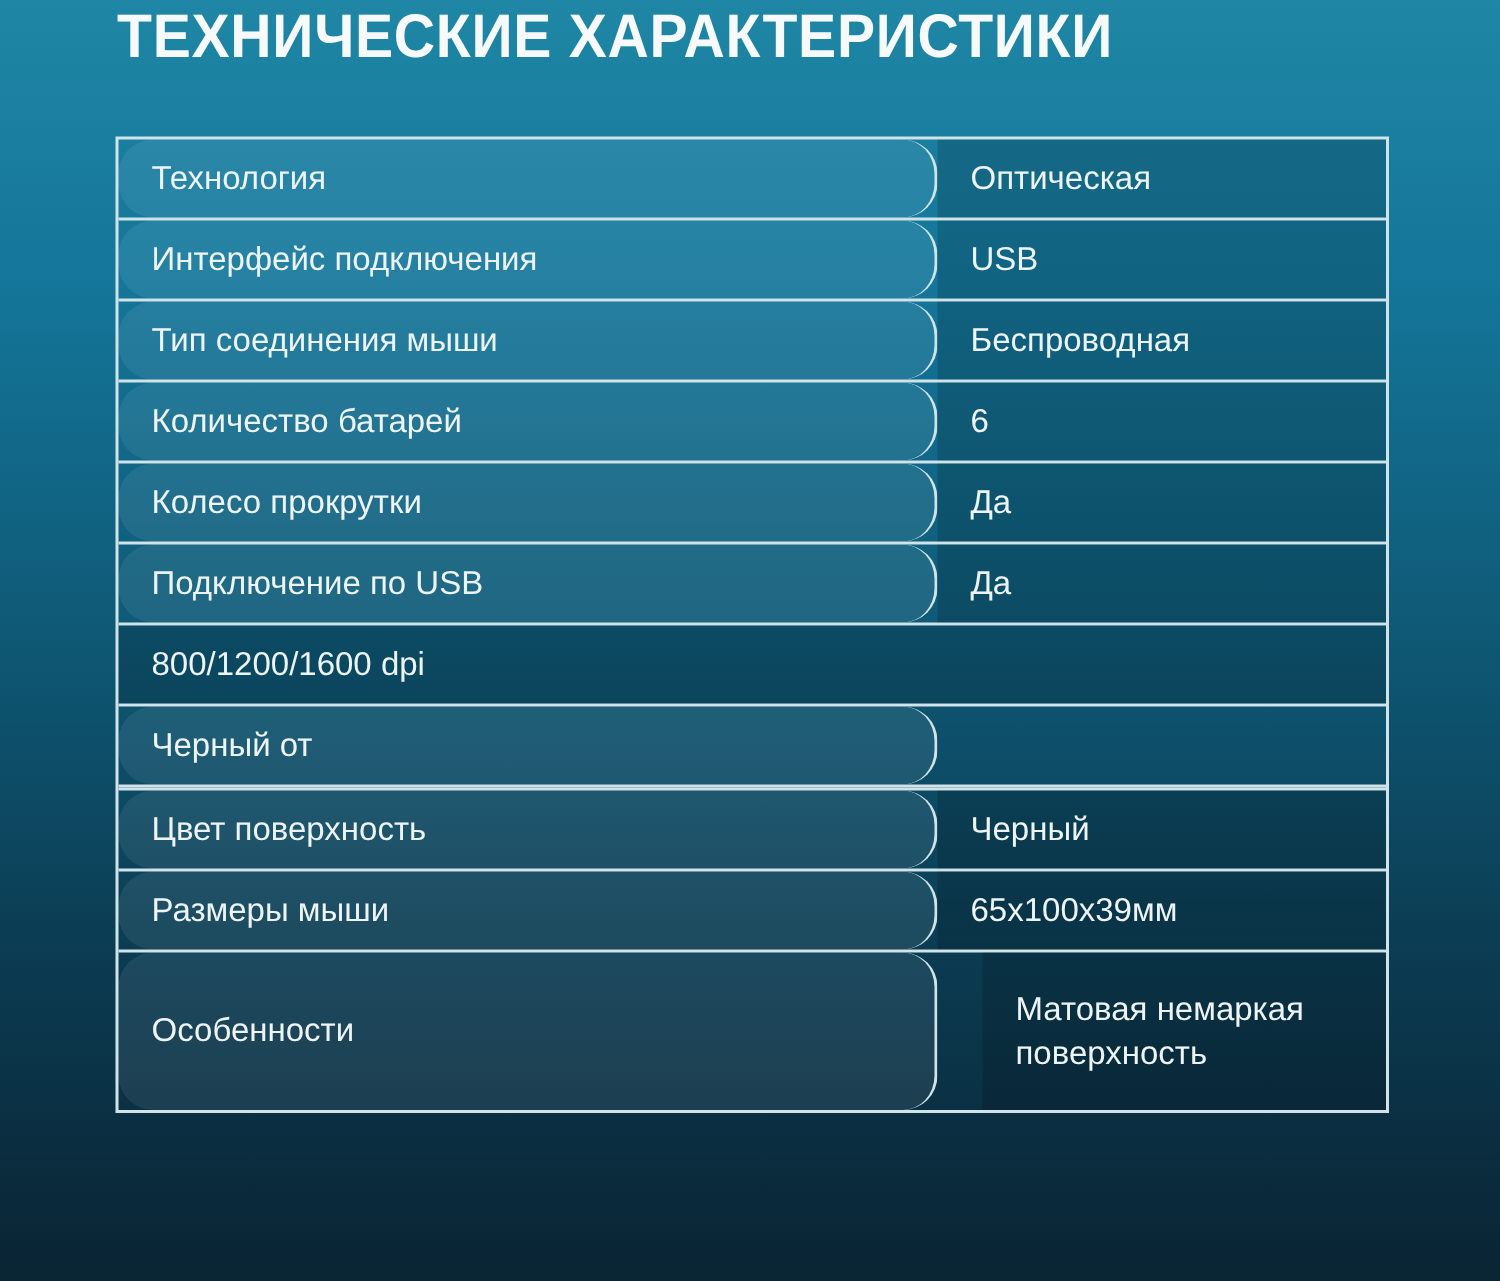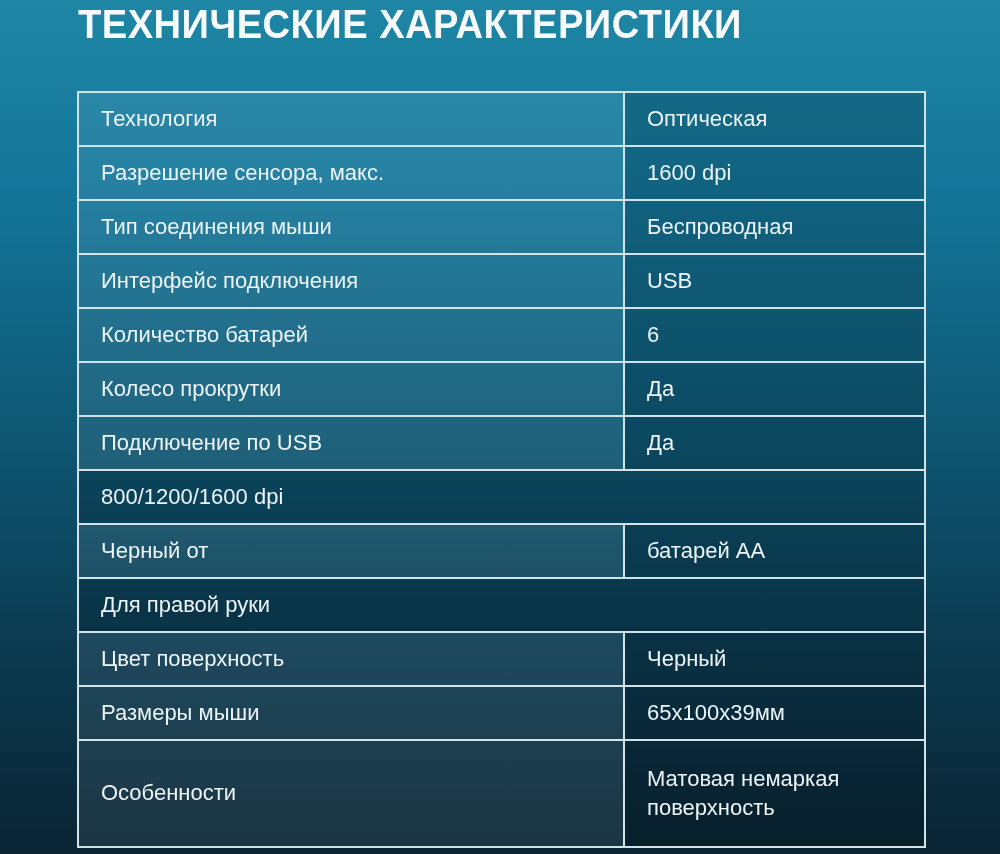--- a/index.html
+++ b/index.html
@@ -42,20 +42,21 @@
     box-sizing: border-box;
     border: 2px solid var(--border, #cfe3e9);
   }
 
   .row {
     display: flex;
     border-bottom: 2px solid var(--border, #cfe3e9);
   }
   .row:last-child {
     border-bottom: none;
+    gap: 30px;
   }
 
   .cell {
     display: flex;
     align-items: center;
     box-sizing: border-box;
     height: 52px;
     padding: 0 16px 0 22px;
     font-size: 22px;
     line-height: 1.3;
@@ -63,69 +64,64 @@
   }
   .row.tall .cell {
     height: 105px;
   }
 
   .cell.label {
     width: 546px;
     flex: 0 0 546px;
     border-right: 2px solid var(--border, #cfe3e9);
     background: rgba(255, 255, 255, 0.075);
+    border-radius: 23px;
   }
   .cell.value {
     flex: 1 1 auto;
     background: rgba(0, 0, 0, 0.16);
   }
 </style>
 </head>
 <body>
 
 <h1 class="page-title">ТЕХНИЧЕСКИЕ ХАРАКТЕРИСТИКИ</h1>
 
 <div class="spec-table">
   <div class="row">
     <div class="cell label">Технология</div>
     <div class="cell value">Оптическая</div>
   </div>
   <div class="row">
-    <div class="cell label">Разрешение сенсора, макс.</div>
-    <div class="cell value">1600 dpi</div>
+    <div class="cell label">Интерфейс подключения</div>
+    <div class="cell value">USB</div>
   </div>
   <div class="row">
     <div class="cell label">Тип соединения мыши</div>
     <div class="cell value">Беспроводная</div>
-  </div>
-  <div class="row">
-    <div class="cell label">Интерфейс подключения</div>
-    <div class="cell value">USB</div>
   </div>
   <div class="row">
     <div class="cell label">Количество батарей</div>
     <div class="cell value">6</div>
   </div>
   <div class="row">
     <div class="cell label">Колесо прокрутки</div>
     <div class="cell value">Да</div>
   </div>
   <div class="row">
     <div class="cell label">Подключение по USB</div>
     <div class="cell value">Да</div>
   </div>
   <div class="row">
     <div class="cell value">800/1200/1600 dpi</div>
   </div>
   <div class="row">
     <div class="cell label">Черный от</div>
-    <div class="cell value">батарей АА</div>
   </div>
   <div class="row">
-    <div class="cell value">Для правой руки</div>
   </div>
   <div class="row">
     <div class="cell label">Цвет поверхность</div>
     <div class="cell value">Черный</div>
   </div>
   <div class="row">
     <div class="cell label">Размеры мыши</div>
     <div class="cell value">65x100x39мм</div>
   </div>
   <div class="row tall">

